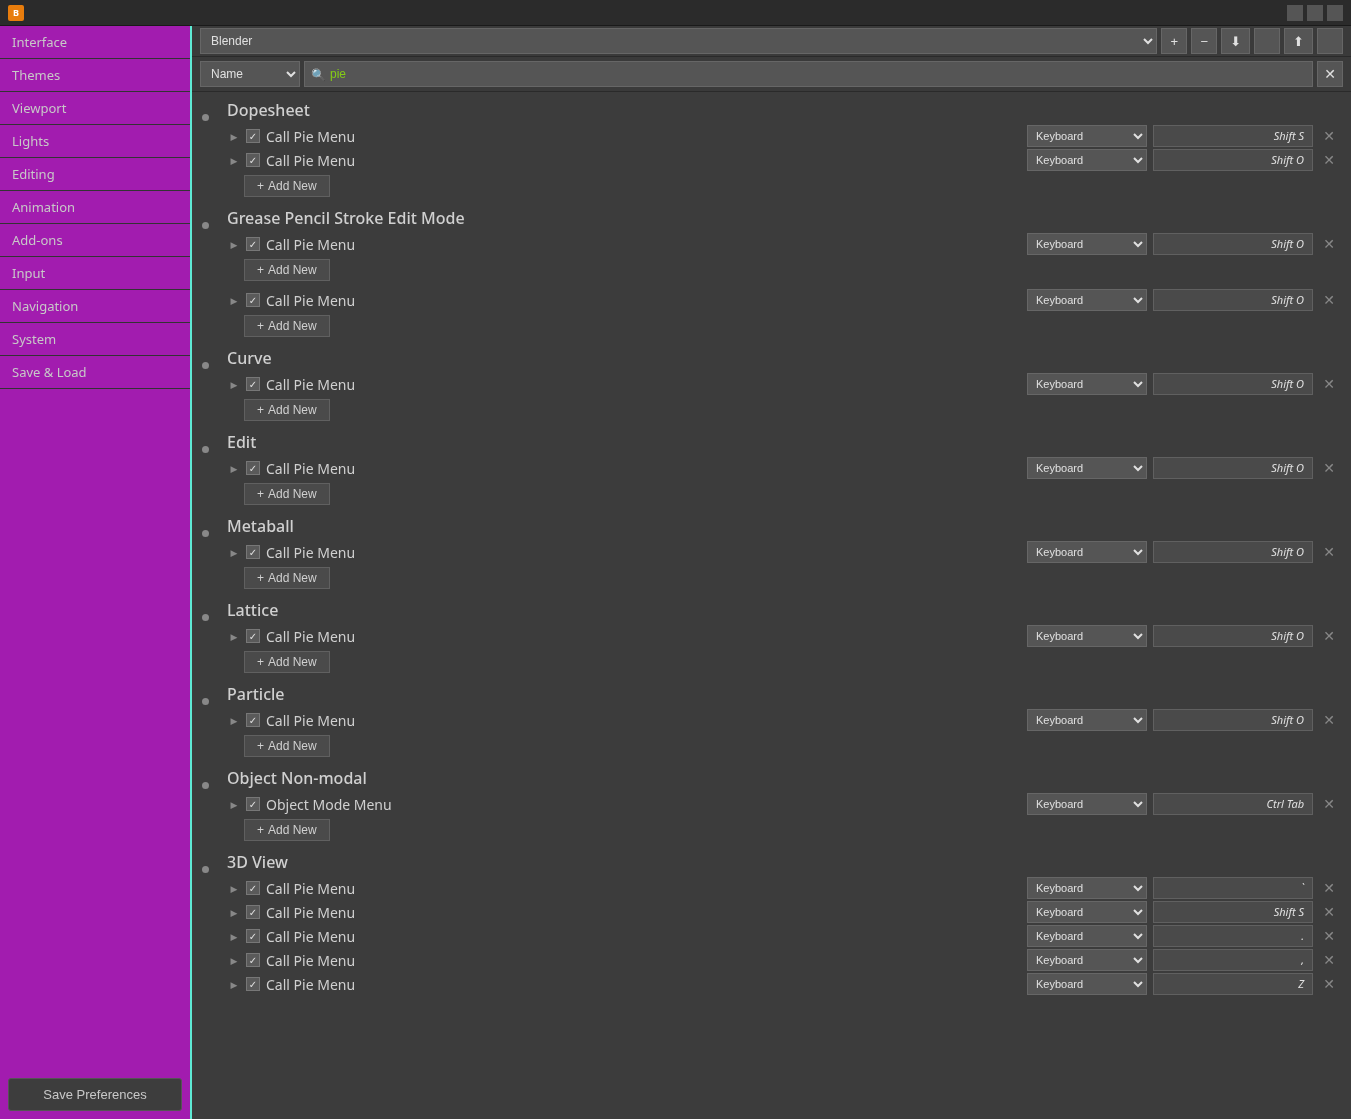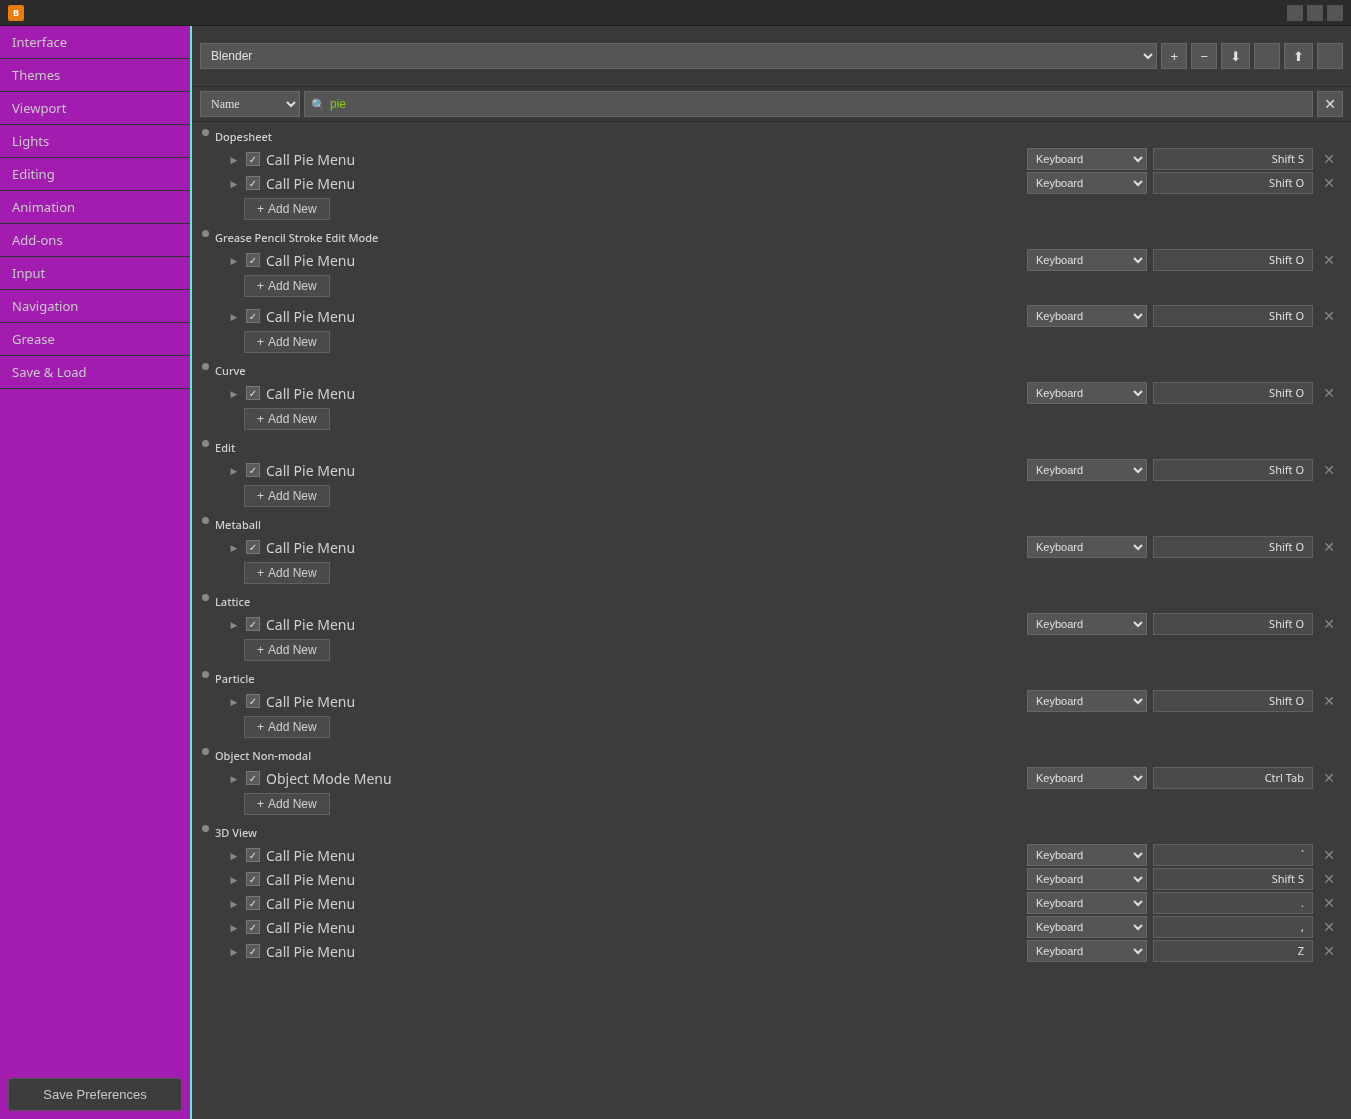--- a/index.html
+++ b/index.html
@@ -89,21 +89,21 @@
       flex: 1;
       display: flex;
       flex-direction: column;
       background: #3c3c3c;
       overflow: hidden;
     }
 
     
     #toolbar {
       background: #3a3a3a;
-      padding: 17px 8px;
+      padding: 2px 8px;
       display: flex;
       align-items: center;
       gap: 4px;
       border-bottom: 1px solid #2a2a2a;
       flex-shrink: 0;
     }
     .keymap-select {
       flex: 1;
       background: #555;
       border: 1px solid #666;
@@ -162,21 +162,20 @@
       flex: 1;
     }
     .name-select {
       background: #555;
       border: 1px solid #666;
       color: #e0e0e0;
       padding: 3px 6px;
       font-size: 12px;
       height: 26px;
       width: 100px;
-      font-family: Liberation Serif, serif;
     }
     .clear-btn {
       background: #555;
       border: 1px solid #666;
       color: #e0e0e0;
       width: 26px; height: 26px;
       cursor: pointer;
       display: flex; align-items: center; justify-content: center;
       font-size: 14px;
     }
@@ -190,24 +189,24 @@
     }
     #keymap-list::-webkit-scrollbar { width: 10px; }
     #keymap-list::-webkit-scrollbar-track { background: #2d2d2d; }
     #keymap-list::-webkit-scrollbar-thumb { background: #555; }
 
     .category {
       margin-bottom: 2px;
     }
     .category-header {
       display: flex;
-      align-items: flex-start;
-      gap: 6px;
+      align-items: flex-end;
+      gap: 18px;
       padding: 3px 2px;
-      font-size: 11px;
+      font-size: 16px;
       color: #d0d0d0;
       font-weight: 500;
     }
     .cat-dot {
       width: 7px; height: 7px;
       border-radius: 50%;
       background: #888;
       flex-shrink: 0;
     }
 
@@ -257,20 +256,21 @@
     .entry-key {
       width: 160px;
       background: #4a4a4a;
       border: 1px solid #606060;
       color: #e0e0e0;
       padding: 2px 8px;
       font-size: 11px;
       height: 22px;
       text-align: right;
       cursor: pointer;
+      font-style: italic;
     }
     .entry-remove {
       width: 20px; height: 20px;
       background: transparent;
       border: none;
       color: #888;
       cursor: pointer;
       font-size: 14px;
       display: flex; align-items: center; justify-content: center;
       flex-shrink: 0;
@@ -312,21 +312,21 @@
   <div id="sidebar">
       <div class="sidebar-item">Interface</div>
       <div class="sidebar-item">Themes</div>
       <div class="sidebar-item">Viewport</div>
       <div class="sidebar-item">Lights</div>
       <div class="sidebar-item">Editing</div>
       <div class="sidebar-item">Animation</div>
       <div class="sidebar-item">Add-ons</div>
       <div class="sidebar-item">Input</div>
       <div class="sidebar-item">Navigation</div>
-      <div class="sidebar-item">Grease</div>
+      <div class="sidebar-item">System</div>
       <div class="sidebar-item">Save &amp; Load</div>
       <div class="sidebar-spacer"></div>
       <button class="save-prefs-btn">Save Preferences</button>
     </div>
 
   <div id="content">
 
     <div id="toolbar">
       <select class="keymap-select">
         <option>Blender</option>

